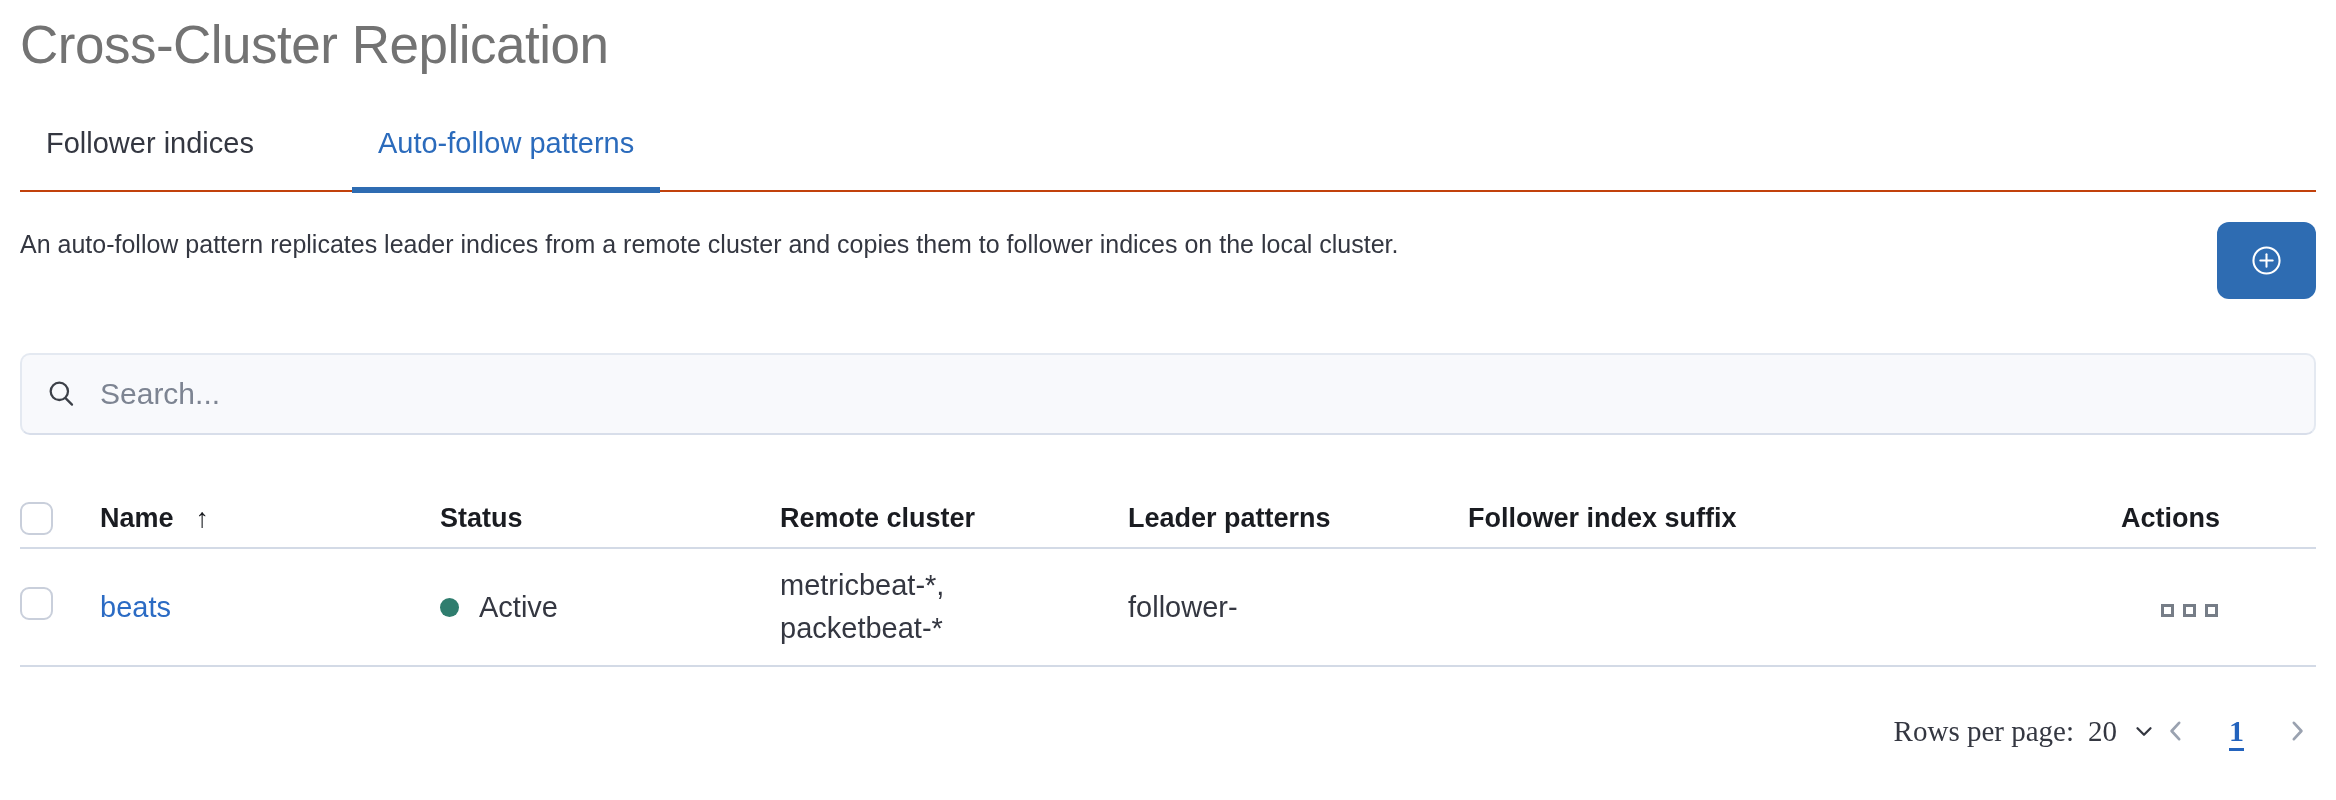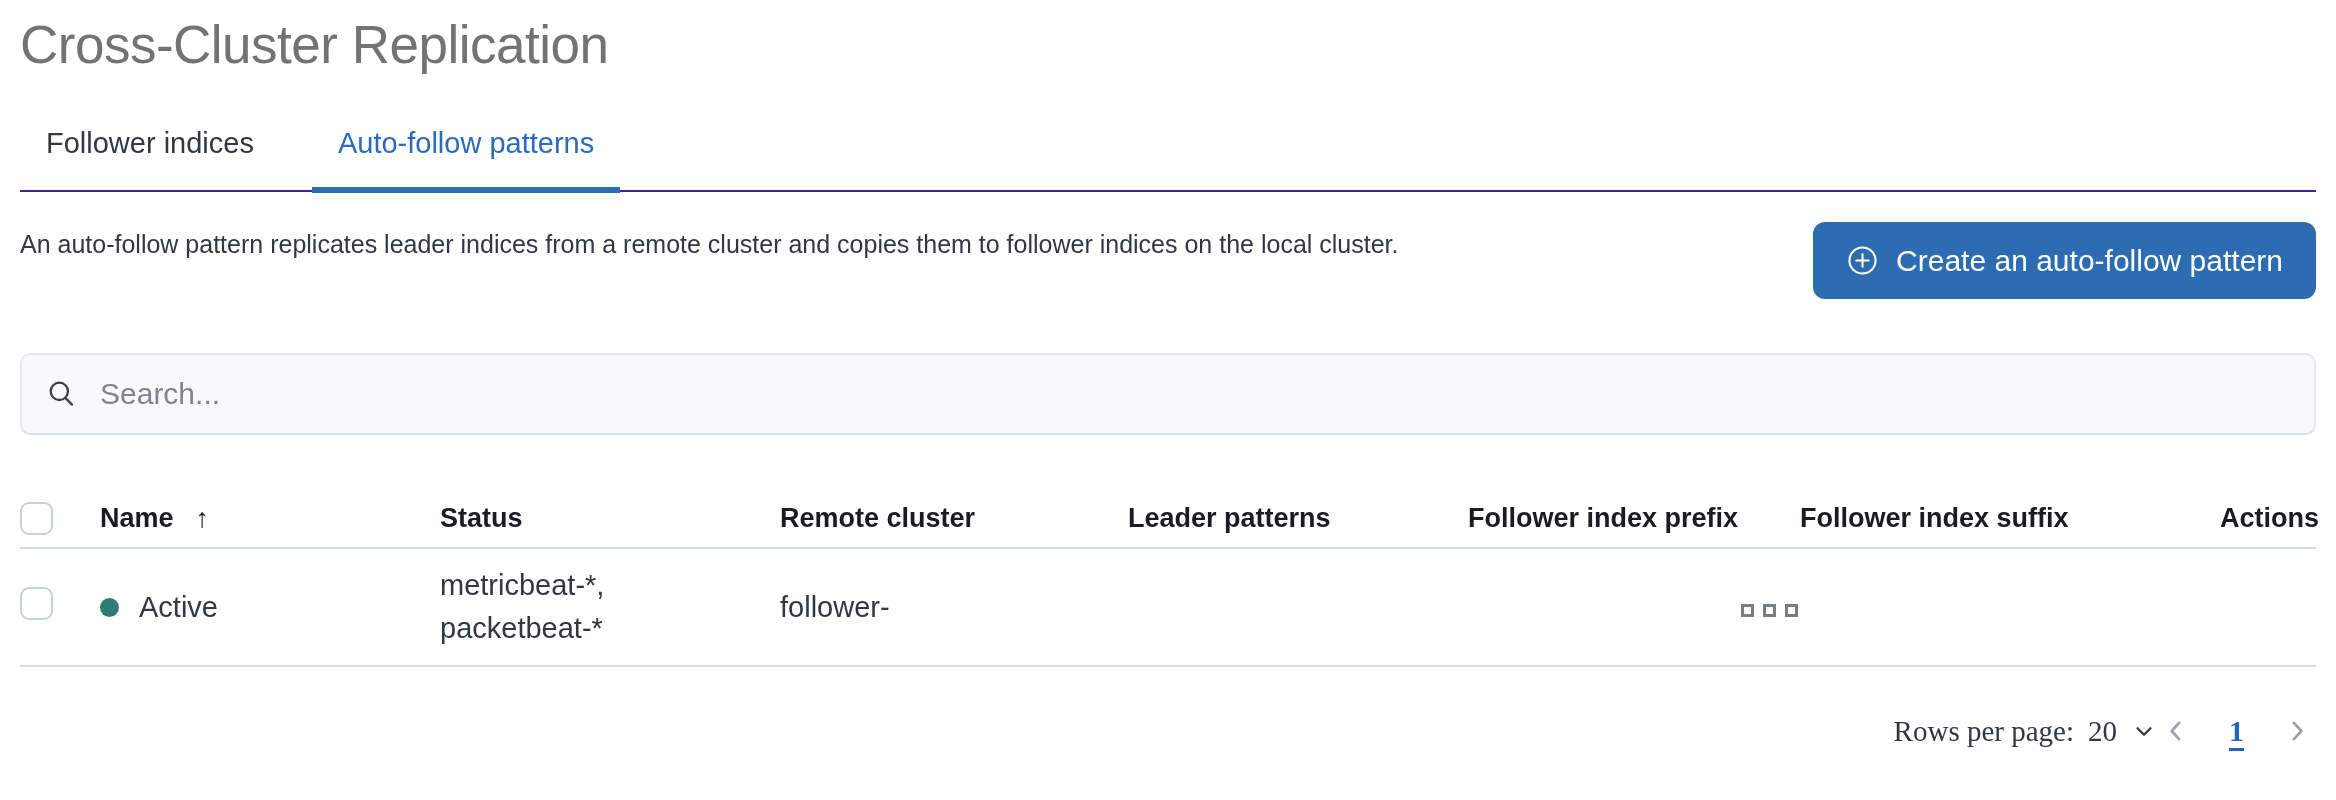--- a/index.html
+++ b/index.html
@@ -16,23 +16,23 @@
   .page-title {
     font-size: 53px;
     font-weight: 400;
     color: #737373;
     letter-spacing: -0.5px;
   }
 
   
   .tabs {
     display: flex;
-    gap: 32px;
+    gap: 72px;
     margin-top: 46px;
-    border-bottom: 2px solid #4c1d95;
+    border-bottom: 2px solid #c2410c;
   }
   .tab {
     position: relative;
     padding: 6px 26px 30px 26px;
     font-size: 29px;
     color: #343741;
     cursor: pointer;
     white-space: nowrap;
   }
   .tab.active { color: #2b6bbc; }
@@ -219,21 +219,20 @@
   <div class="intro-row">
     <div class="description">An auto-follow pattern replicates leader indices from a remote cluster and copies them to follower indices on the local cluster.</div>
     <button class="create-button">
       <span>
         <svg class="icon-svg" width="33" height="33" viewBox="0 0 24 24" fill="none" stroke="#ffffff" stroke-width="1.5" stroke-linecap="round">
           <circle cx="12" cy="12" r="9.5"></circle>
           <line x1="12" y1="7.5" x2="12" y2="16.5"></line>
           <line x1="7.5" y1="12" x2="16.5" y2="12"></line>
         </svg>
       </span>
-      <span>Create an auto-follow pattern</span>
     </button>
   </div>
 
   <div class="search-bar">
     <span>
       <svg class="icon-svg" width="32" height="32" viewBox="0 0 24 24" fill="none" stroke="#3c4048" stroke-width="1.7" stroke-linecap="round">
         <circle cx="10" cy="10" r="6.5"></circle>
         <line x1="15" y1="15.5" x2="19.5" y2="20"></line>
       </svg>
     </span>
@@ -253,33 +252,33 @@
       <div class="th">
         <span>Status</span>
       </div>
       <div class="th">
         <span>Remote cluster</span>
       </div>
       <div class="th">
         <span>Leader patterns</span>
       </div>
       <div class="th">
-        <span>Follower index prefix</span>
-      </div>
-      <div class="th">
         <span>Follower index suffix</span>
       </div>
       <div class="th cell-actions">
         <span>Actions</span>
       </div>
     </div>
 
     <div class="tr data-row">
       <div class="td">
         <span class="checkbox"></span>
+      </div>
+      <div class="td">
+        <a class="link">beats</a>
       </div>
       <div class="td status-cell">
         <span class="status-dot"></span>
         <span>Active</span>
       </div>
       <div class="td">
         <span class="leader-patterns-text">metricbeat-*, packetbeat-*</span>
       </div>
       <div class="td">follower-</div>
       <div class="td"></div>

